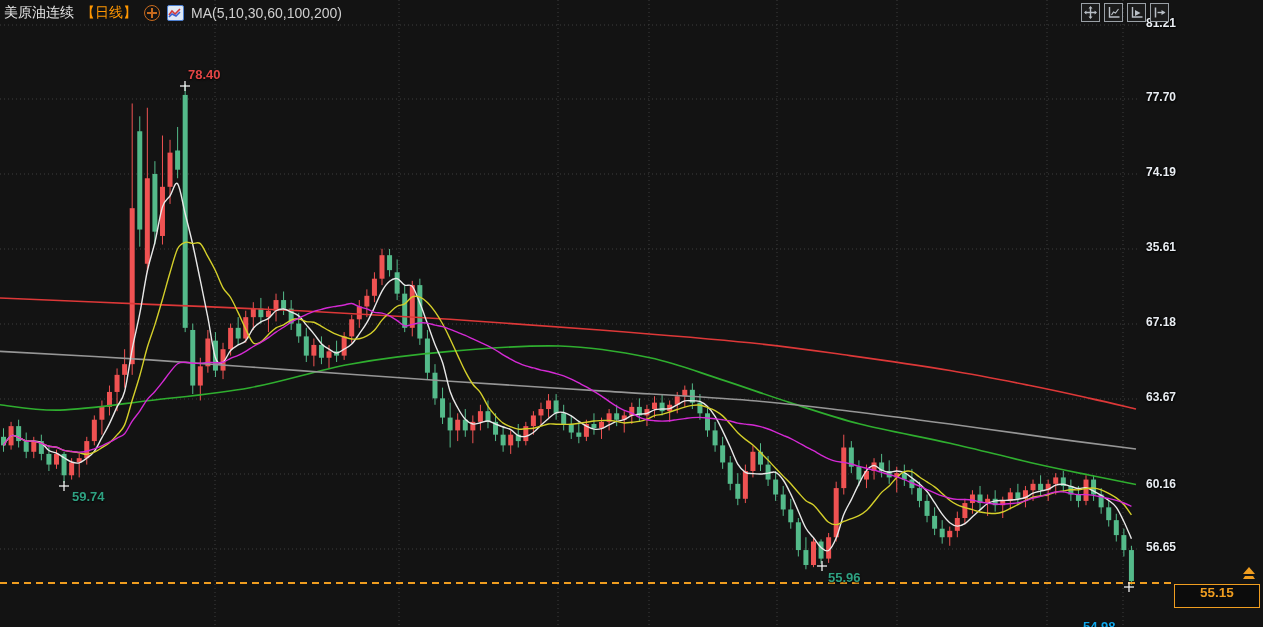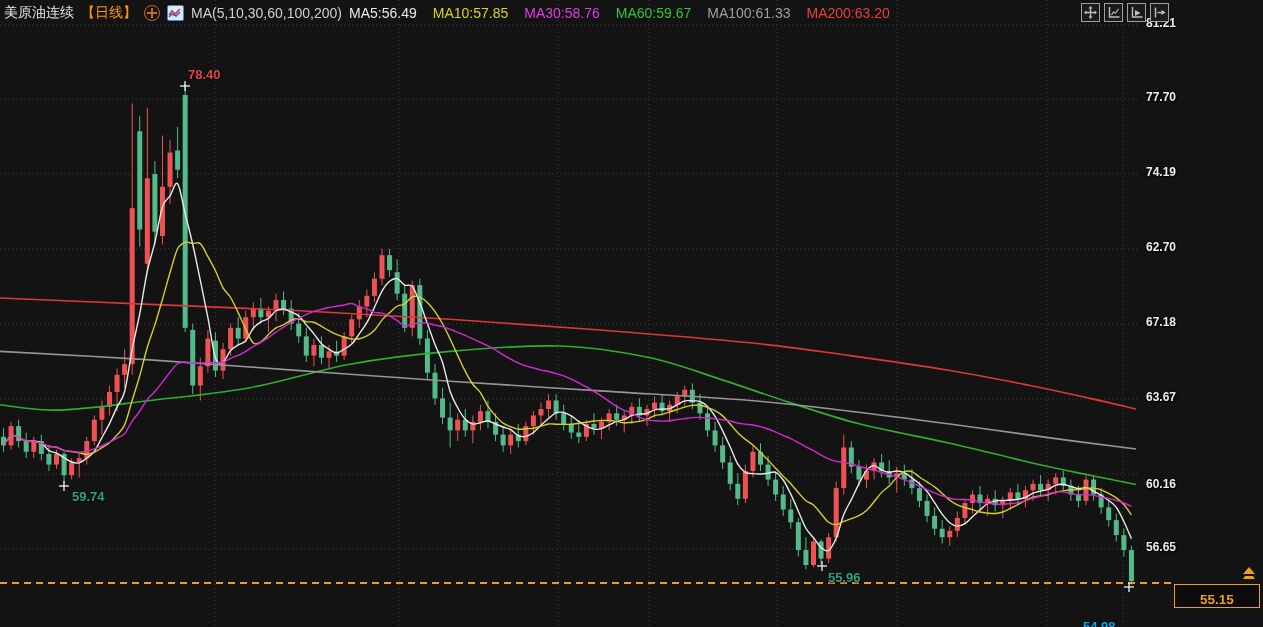--- a/index.html
+++ b/index.html
@@ -23,21 +23,21 @@
   .tbtn{width:17px;height:17px;border:1px solid #9aa0a6;background:#1b1b1b;display:flex;align-items:center;justify-content:center;}
   .tbtn svg{display:block;}
   
   .axlbl{position:absolute;left:1146px;color:#e9edf2;font-size:12px;font-weight:700;
          text-shadow:0 1px 2px #000, 1px 0 2px #000;z-index:15;}
   
   .ann{position:absolute;font-size:13px;font-weight:700;z-index:16;text-shadow:0 1px 2px #000;}
   
   .pricebox{position:absolute;left:1174px;top:584px;width:84px;height:22px;border:1px solid #ef9d20;
             background:#0c0c0c;color:#ef9d20;font-size:13.5px;font-weight:700;display:flex;
-            align-items:flex-end;justify-content:center;z-index:18;}
+            align-items:flex-start;justify-content:center;z-index:18;}
   .jumpbtn{position:absolute;left:1240px;top:566px;width:18px;height:16px;z-index:19;}
   
   .wm{position:absolute;left:1096px;top:561px;font-size:37px;color:#e3e6ea;opacity:.93;
       letter-spacing:2px;z-index:30;pointer-events:none;}
 </style>
 </head>
 <body>
 
 <div class="stage">
 
@@ -379,28 +379,20 @@
     <span class="t">美原油连续</span>
     <span class="p">【日线】</span>
     <span class="circle-plus"></span>
     <span class="mini-chart">
       <svg width="13" height="12" viewBox="0 0 13 12">
         <polyline points="1,8 4,4 7,7 12,2" fill="none" stroke="#d23a3a" stroke-width="1.6"></polyline>
         <polyline points="1,10 4,7 8,9 12,5" fill="none" stroke="#3a62d2" stroke-width="1.6"></polyline>
       </svg>
     </span>
     <span class="ma-sum">MA(5,10,30,60,100,200)</span>
-    <span id="ma-values" style="display:flex;gap:16px;">
-        <span class="mav" style="color: rgb(233, 233, 233);">MA5:56.49</span>
-        <span class="mav" style="color: rgb(214, 211, 39);">MA10:57.85</span>
-        <span class="mav" style="color: rgb(224, 60, 224);">MA30:58.76</span>
-        <span class="mav" style="color: rgb(53, 196, 53);">MA60:59.67</span>
-        <span class="mav" style="color: rgb(154, 160, 166);">MA100:61.33</span>
-        <span class="mav" style="color: rgb(232, 64, 64);">MA200:63.20</span>
-      </span>
   </div>
 
   <div class="tools" id="toolbar">
       <div class="tbtn">
         <svg width="13" height="13" viewBox="0 0 13 13" stroke="#b9bfc6" fill="#b9bfc6">
           <path d="M6.5 1v11M1 6.5h11" stroke-width="1.4" fill="none"></path>
           <path d="M6.5 0l2 2.4h-4zM6.5 13l2-2.4h-4zM0 6.5l2.4-2v4zM13 6.5l-2.4-2v4z" stroke="none"></path>
         </svg>
       </div>
       <div class="tbtn">
@@ -421,21 +413,21 @@
           <path d="M4.5 6.5h7" stroke-width="1.4"></path>
           <polygon points="12.5,6.5 8.5,4 8.5,9" stroke="none"></polygon>
         </svg>
       </div>
     </div>
 
   <div id="axis-labels">
       <div class="axlbl" style="top: 16px;">81.21</div>
       <div class="axlbl" style="top: 90px;">77.70</div>
       <div class="axlbl" style="top: 165px;">74.19</div>
-      <div class="axlbl" style="top: 240px;">62.70</div>
+      <div class="axlbl" style="top: 240px;">35.61</div>
       <div class="axlbl" style="top: 315px;">67.18</div>
       <div class="axlbl" style="top: 390px;">63.67</div>
       <div class="axlbl" style="top: 465px; margin-top: 12px;">60.16</div>
       <div class="axlbl" style="top: 540px;">56.65</div>
     </div>
 
   <div id="annotations">
       <div class="ann" style="left: 188px; top: 67px; color: rgb(226, 69, 69);">78.40</div>
       <div class="ann" style="left: 72px; top: 489px; color: rgb(47, 161, 130);">59.74</div>
       <div class="ann" style="left: 828px; top: 570px; color: rgb(47, 161, 130);">55.96</div>

